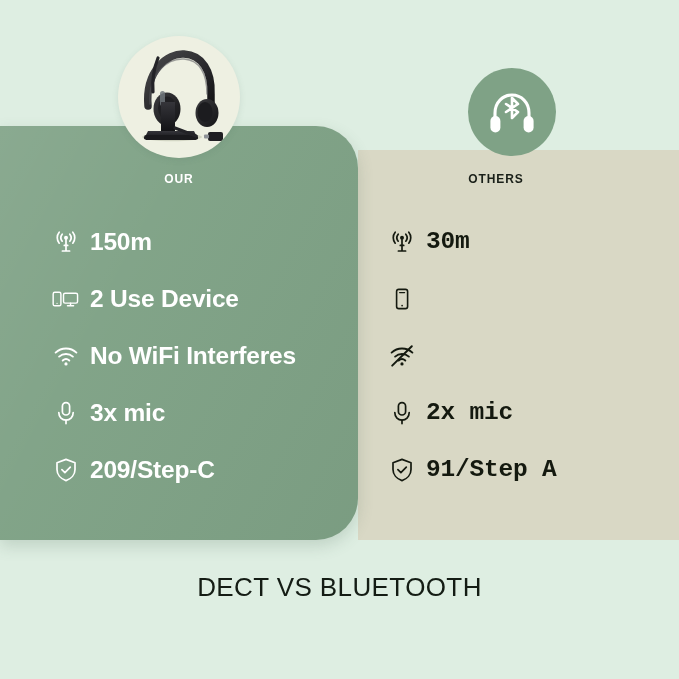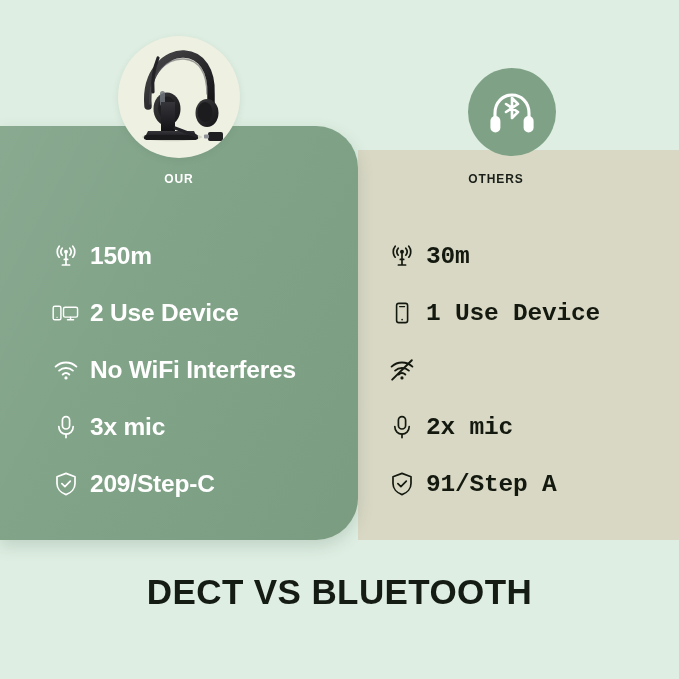--- a/index.html
+++ b/index.html
@@ -109,21 +109,21 @@
   
   .feature-list {
     position: absolute;
     z-index: 7;
   }
   .feature-list.left  { left: 52px;  top: 228px; width: 300px; }
   .feature-list.right { left: 388px; top: 228px; width: 280px; }
 
   .feature-row {
     display: flex;
-    align-items: center;
+    align-items: flex-start;
     height: 56px;
     margin-bottom: 1px;
   }
   .feature-icon {
     flex: 0 0 auto;
     width: 27px;
     height: 27px;
     display: flex;
     align-items: center;
     justify-content: center;
@@ -139,22 +139,22 @@
   .feature-list.left .feature-text { color: #ffffff; }
   .feature-list.right .feature-text { color: #14190f; font-family: Liberation Mono, monospace; }
 
   
   .bottom-title {
     position: absolute;
     left: 0;
     top: 572px;
     width: 679px;
     text-align: center;
-    font-size: 35px;
-    font-weight: 700;
+    font-size: 26px;
+    font-weight: 400;
     letter-spacing: 0.4px;
     color: #141c14;
     z-index: 8;
     white-space: nowrap;
   }
 </style>
 </head>
 <body>
 
 <div class="stage">
@@ -303,21 +303,20 @@
     </div>
 
     <div class="feature-row">
       <span class="feature-icon">
         <svg viewBox="0 0 26 26" xmlns="http://www.w3.org/2000/svg">
           <rect x="7.6" y="3.4" width="11" height="19.2" rx="2.2" fill="none" stroke="#14190f" stroke-width="1.6"></rect>
           <path d="M10.6 6.6 L15.6 6.6" fill="none" stroke="#14190f" stroke-width="1.3" stroke-linecap="round"></path>
           <circle cx="13.1" cy="19.6" r="0.85" fill="#14190f"></circle>
         </svg>
       </span>
-      <span class="feature-text">1 Use Device</span>
     </div>
 
     <div class="feature-row">
       <span class="feature-icon">
         <svg viewBox="0 0 26 26" xmlns="http://www.w3.org/2000/svg">
           <g fill="none" stroke="#14190f" stroke-width="1.9" stroke-linecap="round">
             <path d="M2.6 9.6 C8.4 4.1, 17.6 4.1, 23.4 9.6"></path>
             <path d="M6.1 13.6 C10 10.1, 16 10.1, 19.9 13.6"></path>
             <path d="M9.7 17.5 C11.6 15.8, 14.4 15.8, 16.3 17.5"></path>
           </g>

